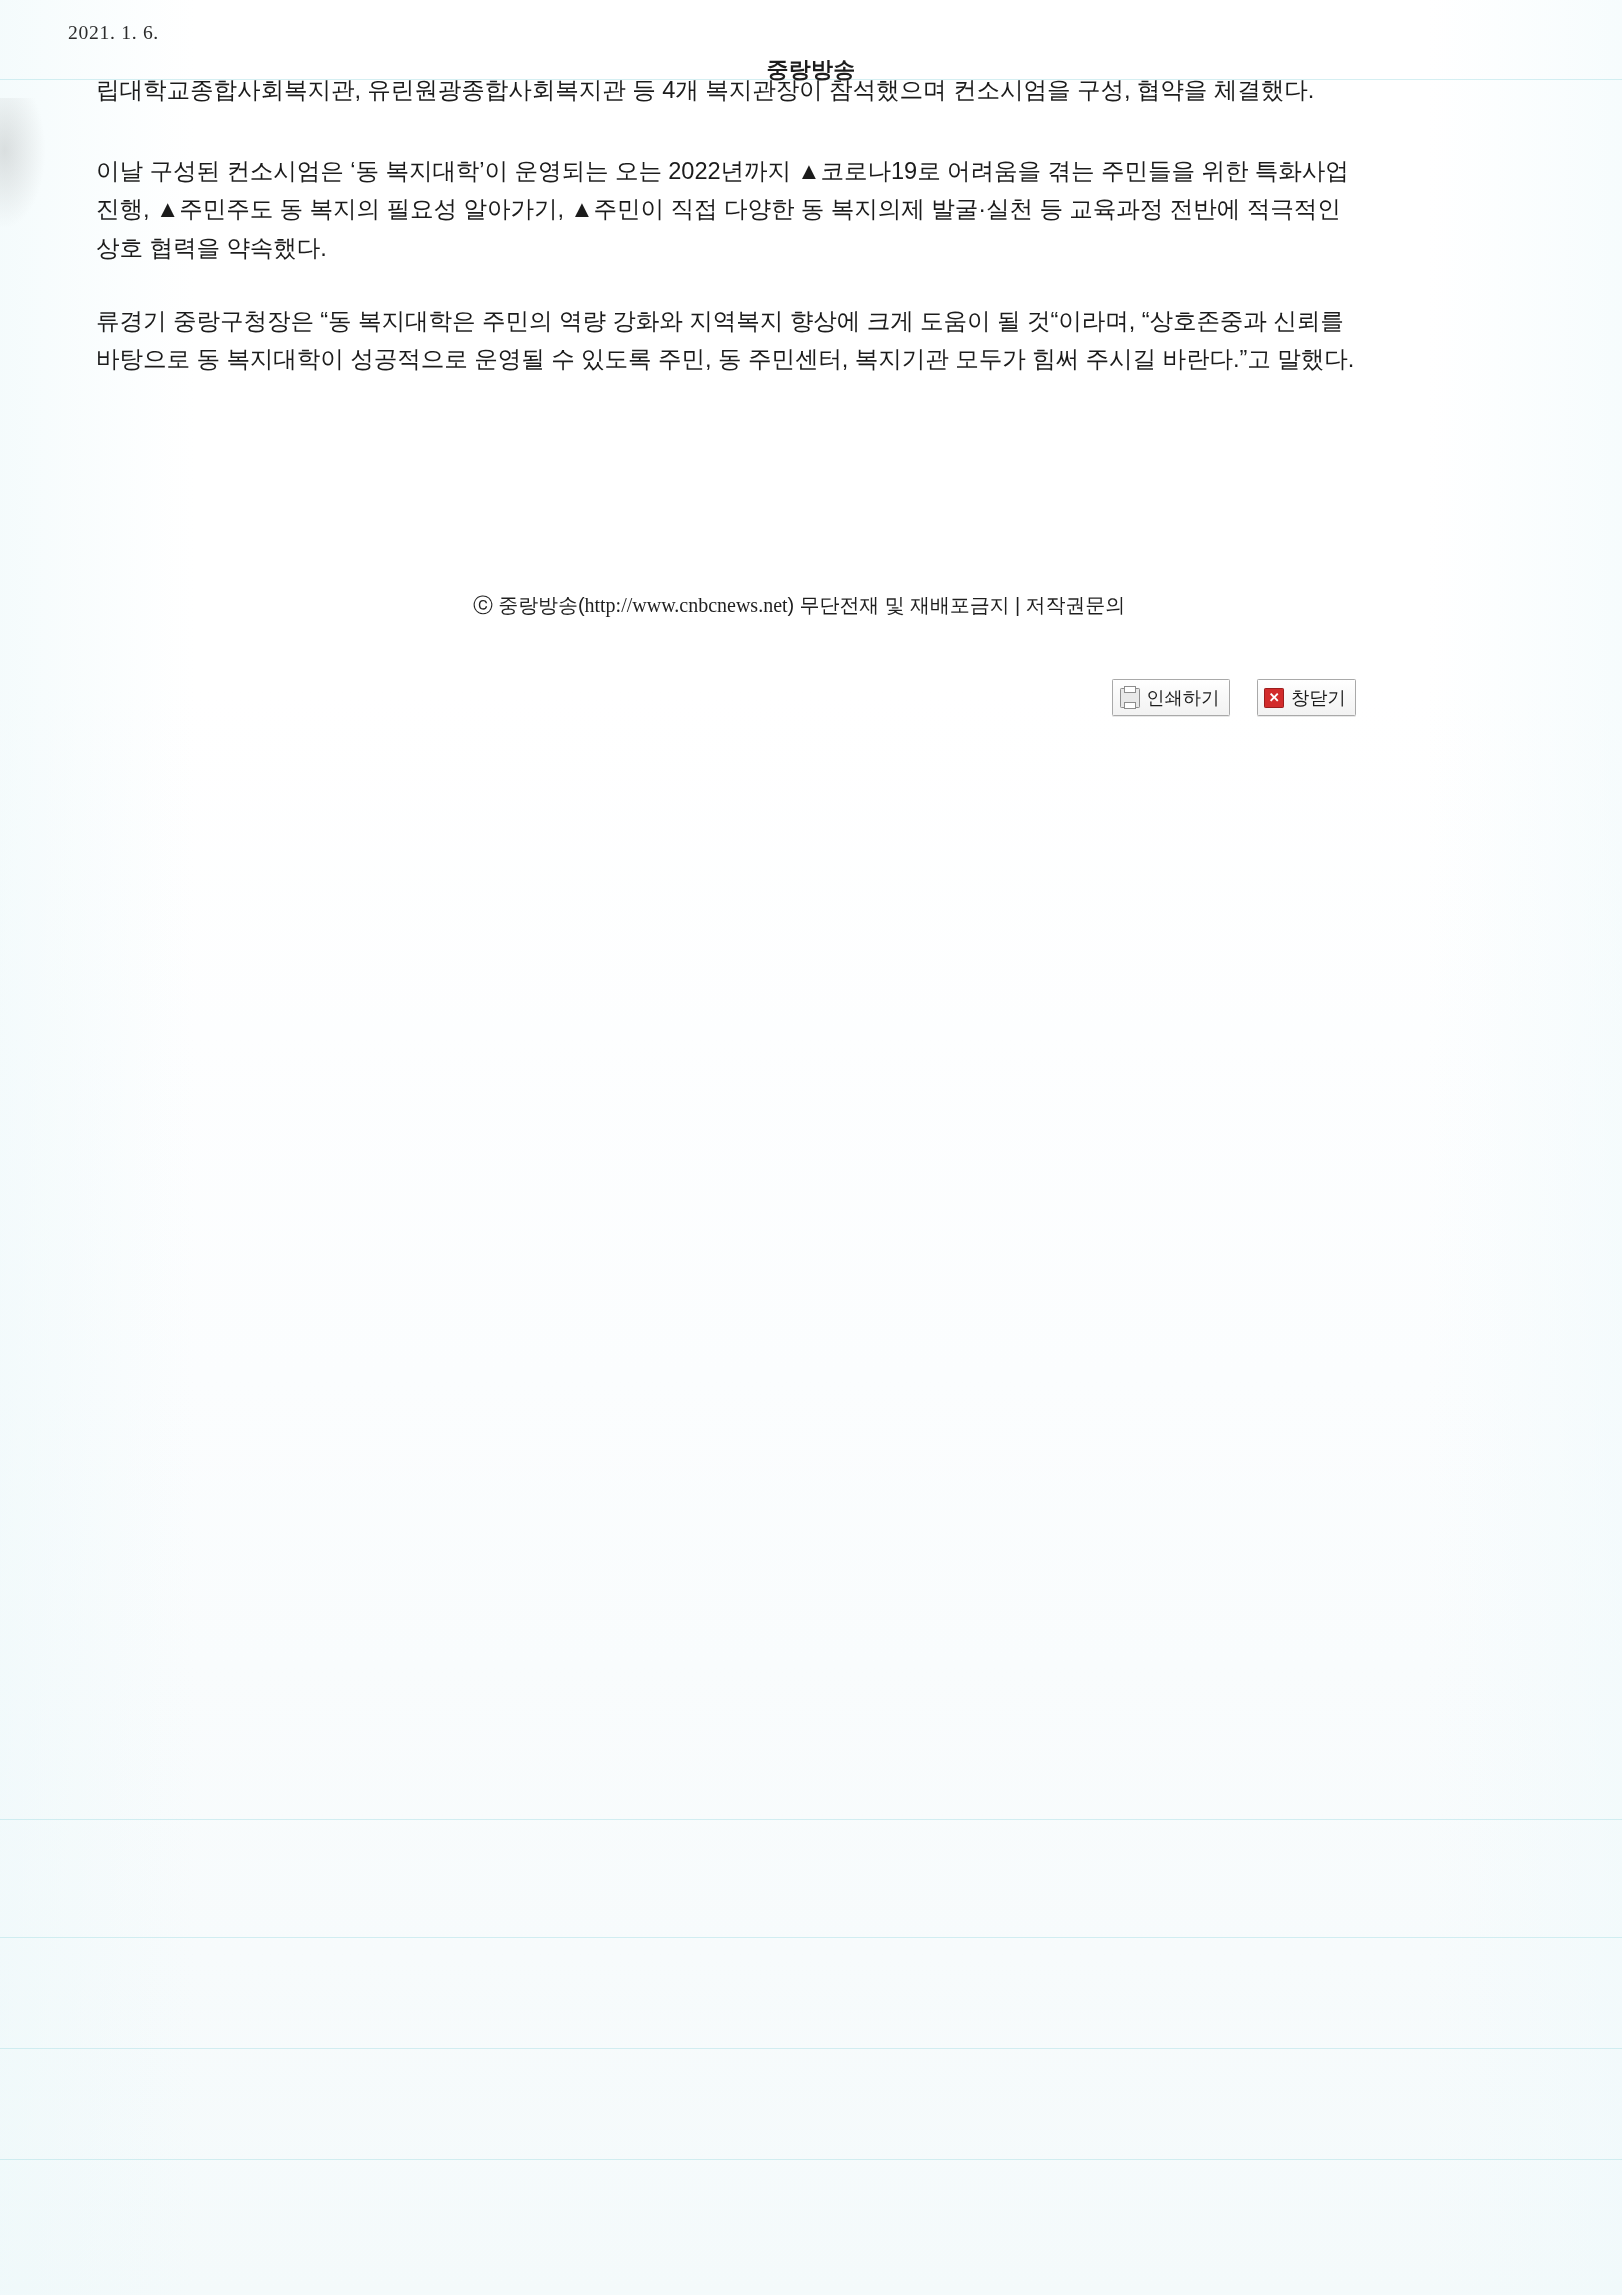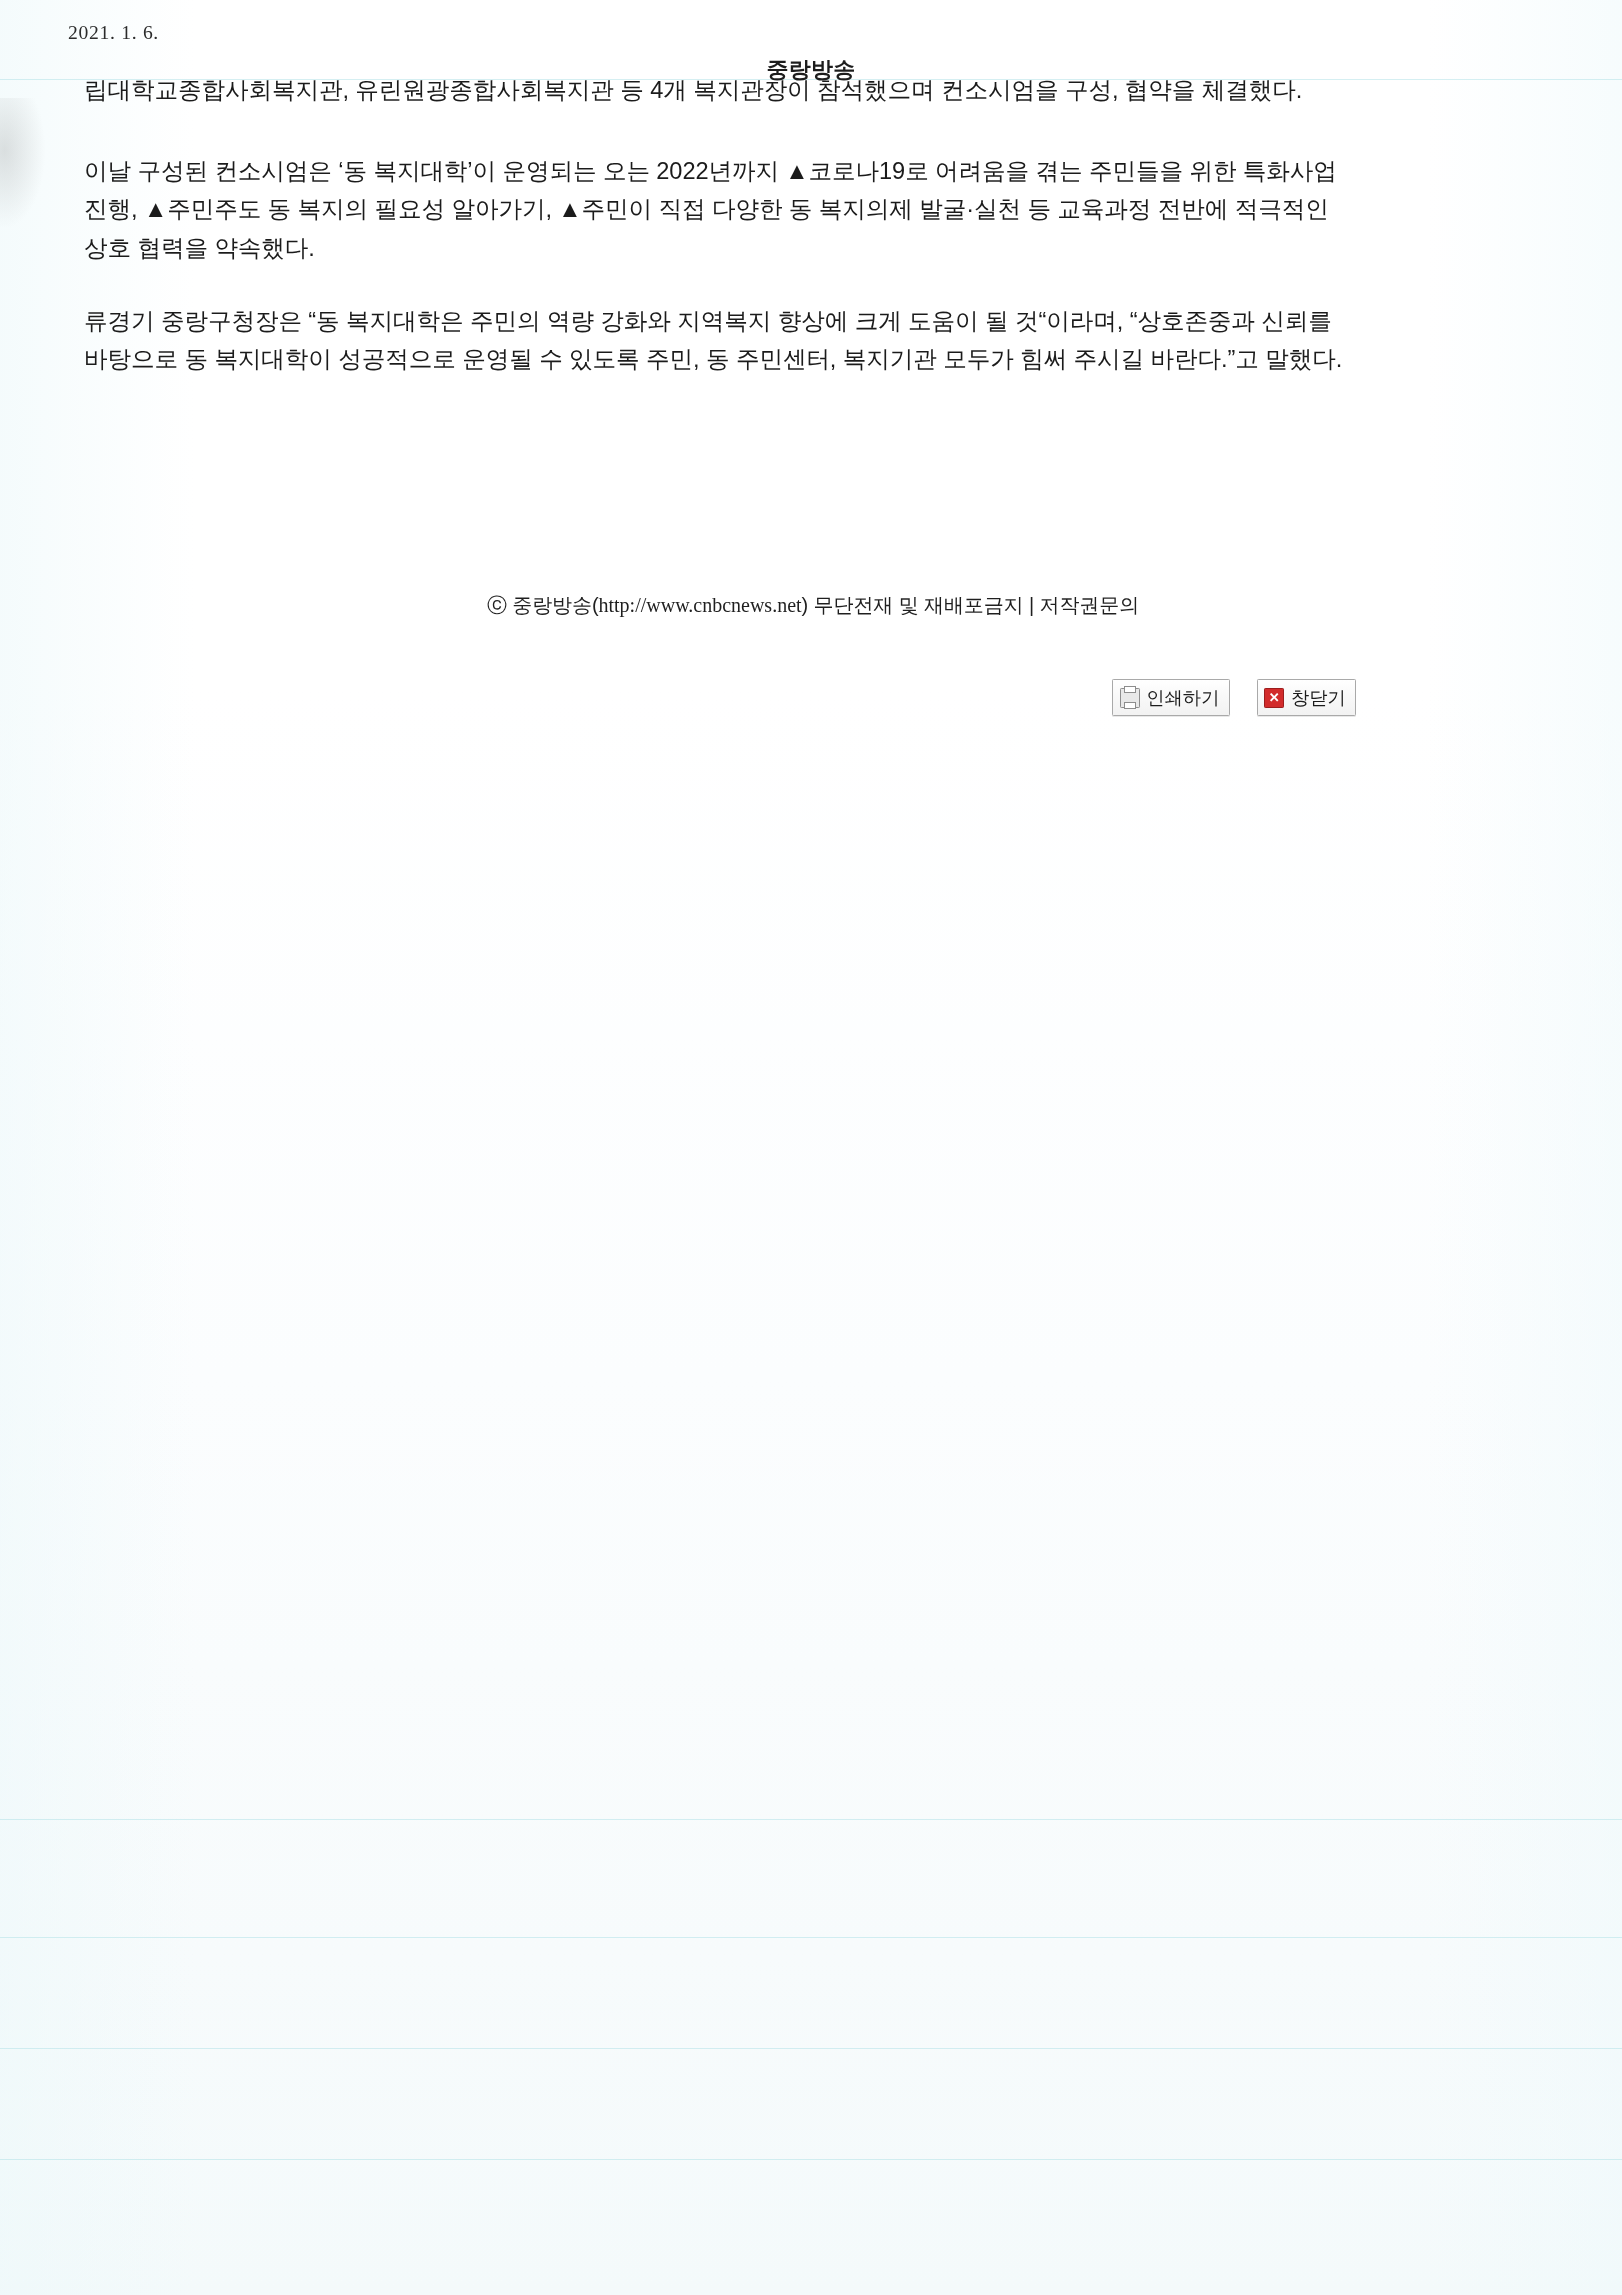--- a/index.html
+++ b/index.html
@@ -77,21 +77,21 @@
     text-align: center;
     font-size: 22px;
     font-weight: bold;
     color: #1d1d1d;
     letter-spacing: 0.3px;
   }
 
   
   .article {
     position: absolute;
-    left: 84px;
+    left: 96px;
     top: 71px;
     width: 1263px;
   }
   .article p {
     margin: 0 0 35px 0;
     font-size: 23.6px;
     line-height: 1.62;
     color: #1b1b1b;
     letter-spacing: -0.1px;
     text-align: left;
@@ -104,21 +104,20 @@
   
   .copyright {
     position: absolute;
     left: 0;
     width: 1598px;
     top: 592px;
     text-align: center;
     font-size: 20px;
     color: #1f1f1f;
     letter-spacing: -0.1px;
-    margin-left: 14px;
   }
   .copyright .url {
     font-family: "Liberation Serif", serif;
     letter-spacing: 0px;
   }
 
   
   .btn-row {
     position: absolute;
     top: 679px;

